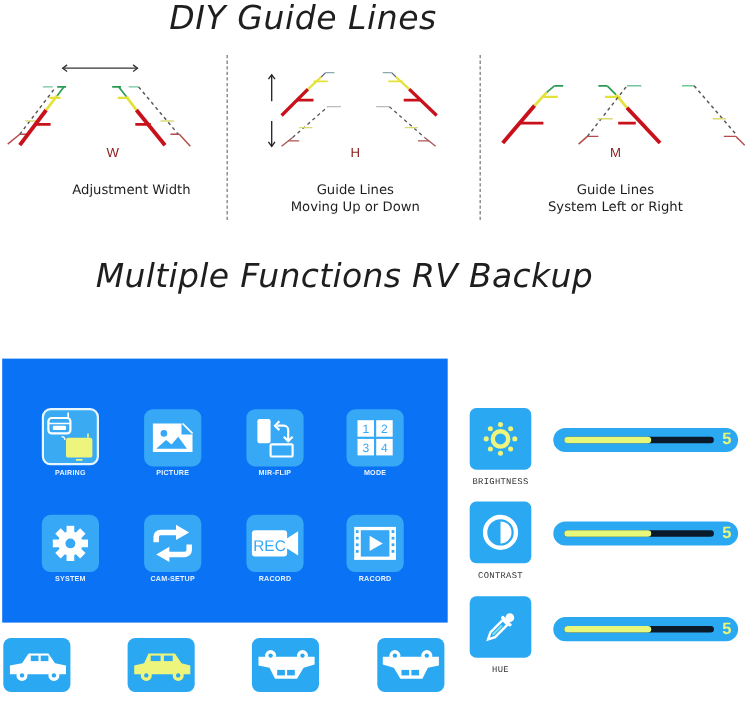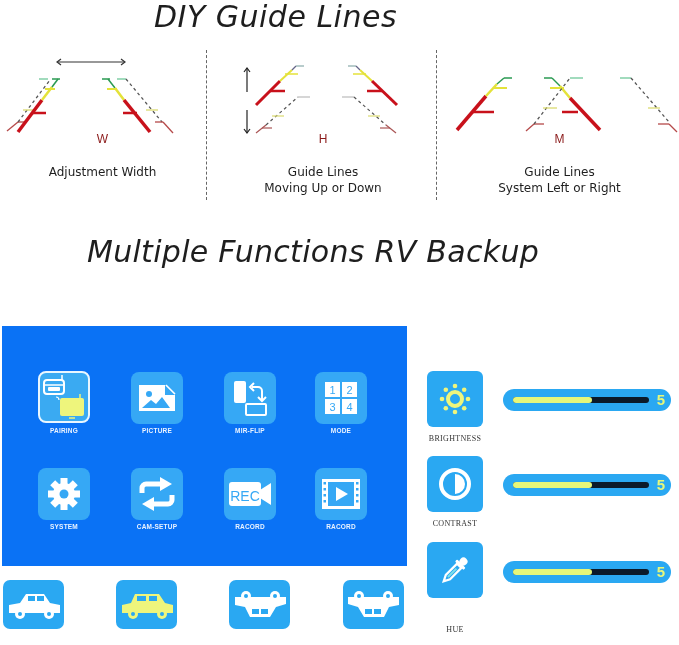--- a/index.html
+++ b/index.html
@@ -51,21 +51,21 @@
     position: absolute; top: 580px; width: 61px; height: 49px; border-radius: 7px;
     background: #2aa8f2; display: flex; align-items: center; justify-content: center;
   }
 
   .adj-tile {
     position: absolute; left: 427px; width: 56px; height: 56px; border-radius: 6px;
     background: #2aa8f2; display: flex; align-items: center; justify-content: center;
   }
   .adj-label {
     position: absolute; left: 415px; width: 80px; text-align: center;
-    font-family: Liberation Serif, serif; font-size: 8px; color: #333; letter-spacing: 0.3px;
+    font-family: Liberation Mono, monospace; font-size: 8px; color: #333; letter-spacing: 0.3px;
   }
   .slider {
     position: absolute; left: 503px; width: 168px; height: 22px; border-radius: 11px;
     background: #2aa8f2;
   }
   .slider .track {
     position: absolute; left: 10px; top: 8px; width: 136px; height: 6px; border-radius: 3px;
     background: #0b1a2a;
   }
   .slider .fill {
@@ -119,21 +119,21 @@
 
     <g stroke-width="1.3" fill="none">
       <line x1="117" y1="29" x2="126" y2="29" stroke="#6fc79a"></line>
       <line x1="126" y1="29" x2="162" y2="72" stroke="#555" stroke-dasharray="3,3"></line>
       <line x1="146" y1="60" x2="158" y2="60" stroke="#dada70"></line>
       <line x1="155" y1="72" x2="163" y2="72" stroke="#b54a4a"></line>
         <line x1="163" y1="72" x2="173" y2="83" stroke="#b54a4a"></line>
     </g>
   </svg>
   <div class="letter" style="top:82px;">W</div>
-  <div class="caption" style="top:114px;">
+  <div class="caption" style="top:114px;margin-left:17px;">
     <div>Adjustment Width</div>
   </div>
 </div>
 
 <div class="divider" style="left:206px;"></div>
 
 <div class="panel" style="left:210px;width:226px;">
   <svg width="226" height="100">
     <g stroke="#222" stroke-width="1.2" fill="none">
       <line x1="37" y1="18" x2="37" y2="42"></line>
@@ -419,19 +419,19 @@
 <div class="adj-tile" style="top:542px;">
   <svg width="36" height="36" viewBox="0 0 36 36">
     <g transform="rotate(45 18 18)">
       <rect x="14" y="2" width="8" height="8" rx="4" fill="#fff"></rect>
       <rect x="12" y="9" width="12" height="3" rx="1" fill="#fff"></rect>
       <path d="M15 12 H21 V28 L18 34 L15 28 Z" fill="none" stroke="#fff" stroke-width="2.2"></path>
       <line x1="18" y1="16" x2="18" y2="28" stroke="#7fe0e8" stroke-width="2"></line>
     </g>
   </svg>
 </div>
-<div class="adj-label" style="top:625px;">HUE</div>
+<div class="adj-label" style="top:605px;">HUE</div>
 <div class="slider" style="top:561px;">
   <div class="track">
     <div class="fill" style="width:58%;"></div>
   </div>
   <div class="val">5</div>
 </div>
 
 </body></html>

